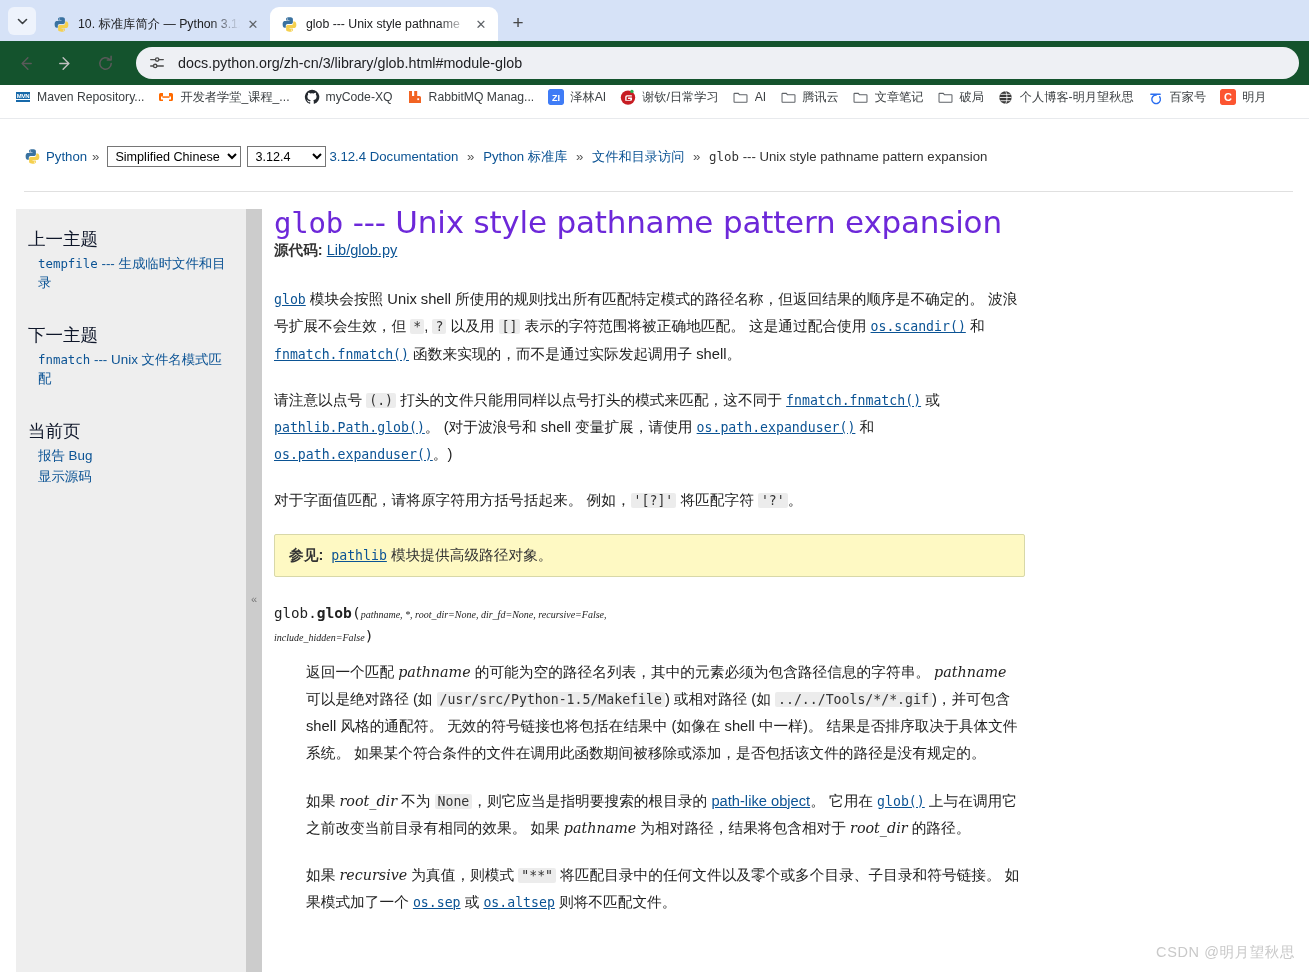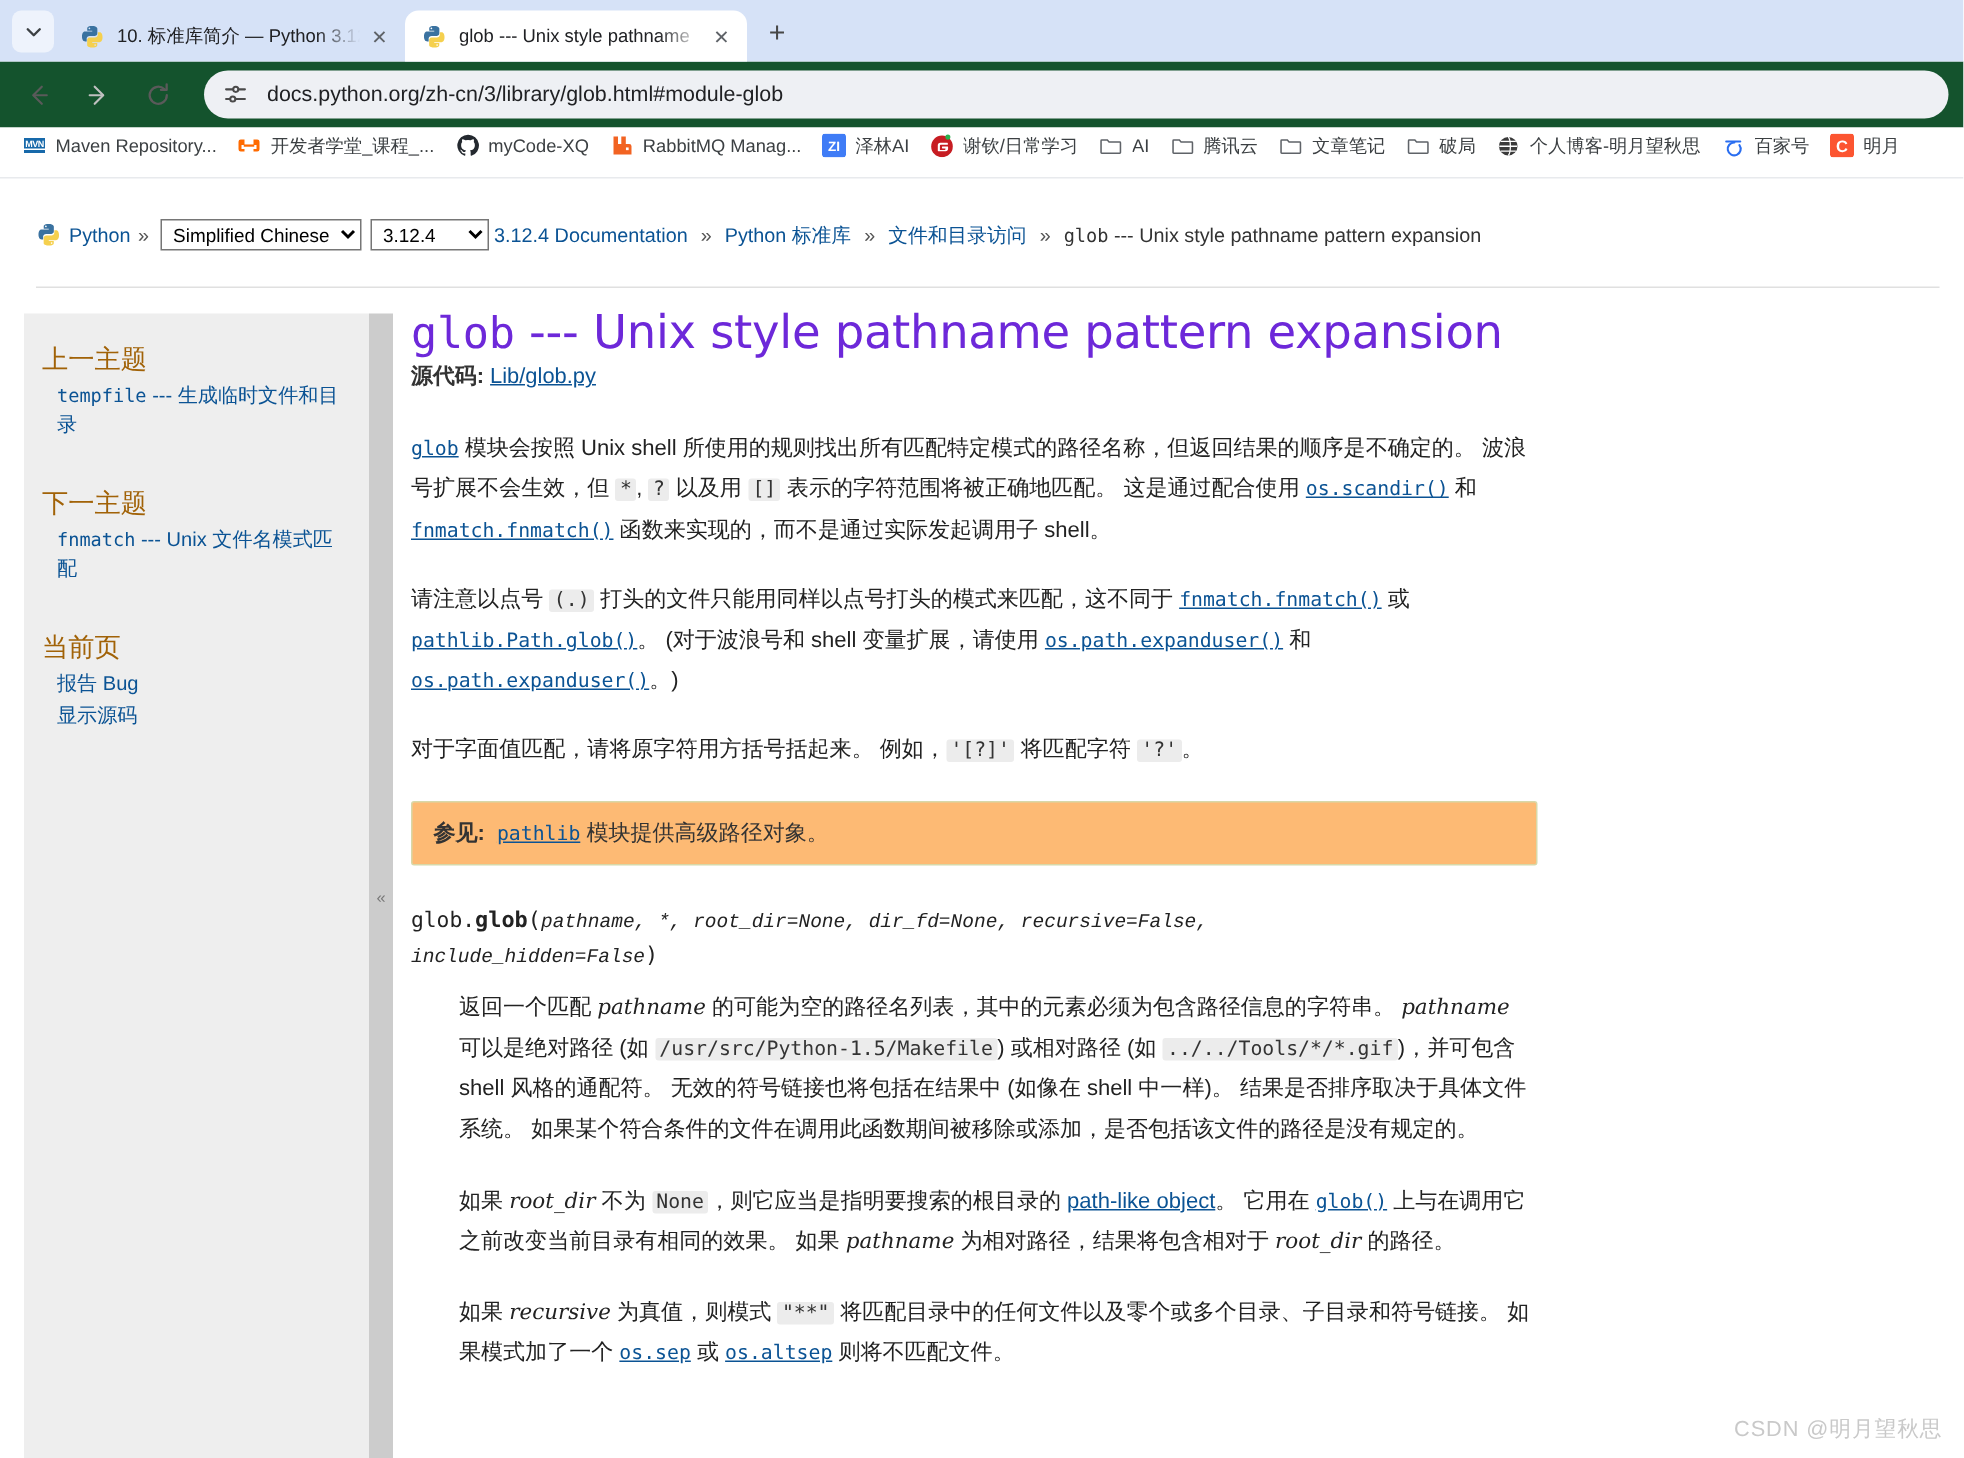--- a/index.html
+++ b/index.html
@@ -162,21 +162,21 @@
     width: 230px; flex: 0 0 230px;
     margin: 17px 0 0 16px;
     background: #eeeeee;
     min-height: 780px;
     padding: 18px 14px 20px 12px;
     position: relative;
     font-size: 13.3px;
     color: #333;
   }
   .sb-h3 {
-    font-size: 17.5px; font-weight: 400; color: #a16207;
+    font-size: 17.5px; font-weight: 400; color: #0f172a;
     margin: 10px 0 3px 0;
   }
   .sb-h3:first-child { margin-top: 0; }
   .sb-item {
     font-size: 13.4px; color: #0b5394;
     line-height: 1.45; padding-left: 10px;
     margin-bottom: 2px; cursor: pointer;
   }
   .sb-item code {
     font-family: "DejaVu Sans Mono", monospace;
@@ -241,42 +241,42 @@
     text-decoration: underline;
   }
   a.txt { color: #0b5394; text-decoration: underline; }
   em.param {
     font-family: "DejaVu Serif", serif;
     font-size: 14.3px;
   }
 
   .admonition {
     border: 1px solid #d8d8a8;
-    background: #fdba74;
+    background: #fef9c3;
     padding: 11px 14px;
     margin: 8px 0 25px 0;
     font-size: 14.7px;
     border-radius: 2px;
   }
   .admonition .title { font-weight: 700; color: #333; margin-right: 8px; }
 
   dl.funcdef { margin-bottom: 4px; }
   dt.sig {
     font-family: "DejaVu Sans", sans-serif;
     font-size: 15.3px;
     line-height: 1.55;
     color: #222;
     margin-bottom: 10px;
   }
   dt.sig .pre { font-family: "DejaVu Sans Mono", monospace; font-size: 14.2px; }
   dt.sig .fname { font-weight: 700; font-family: "DejaVu Sans Mono", monospace; font-size: 14.6px; }
   dt.sig .paren { font-family: "DejaVu Sans Mono", monospace; font-size: 14.6px; }
   dt.sig em {
-    font-family: Liberation Mono, monospace;
-    font-style: italic; font-size: 13px;
+    font-family: Liberation Serif, serif;
+    font-style: italic; font-size: 10px;
   }
   dd.fbody { margin-left: 32px; }
   dd.fbody p.body { margin-bottom: 20px; }
 
   .watermark {
     position: absolute;
     right: 14px; bottom: 10px;
     font-size: 14.5px;
     color: #c9c9c9;
     letter-spacing: 0.6px;

